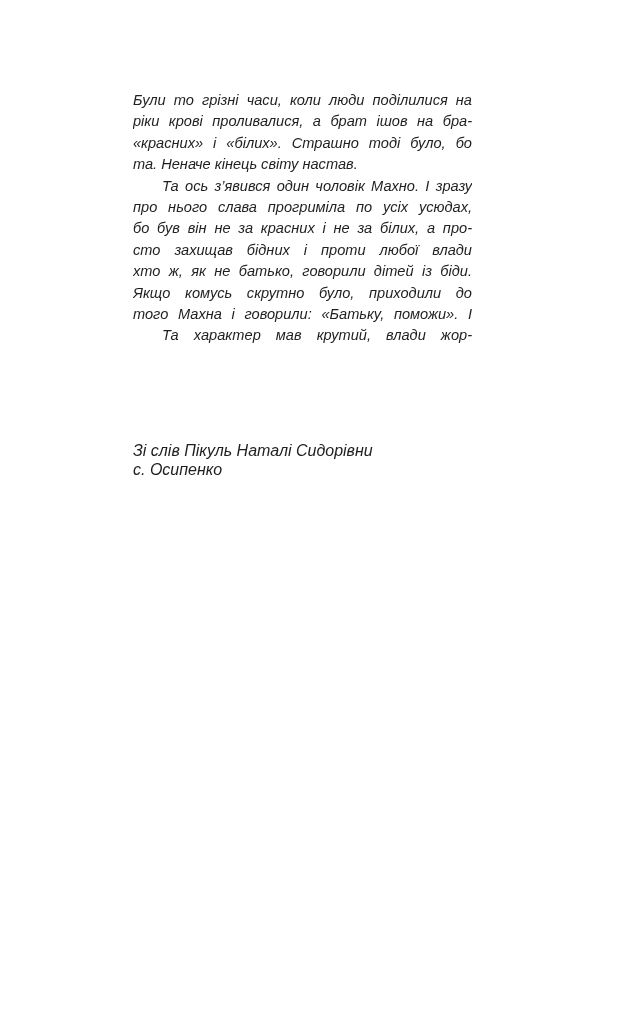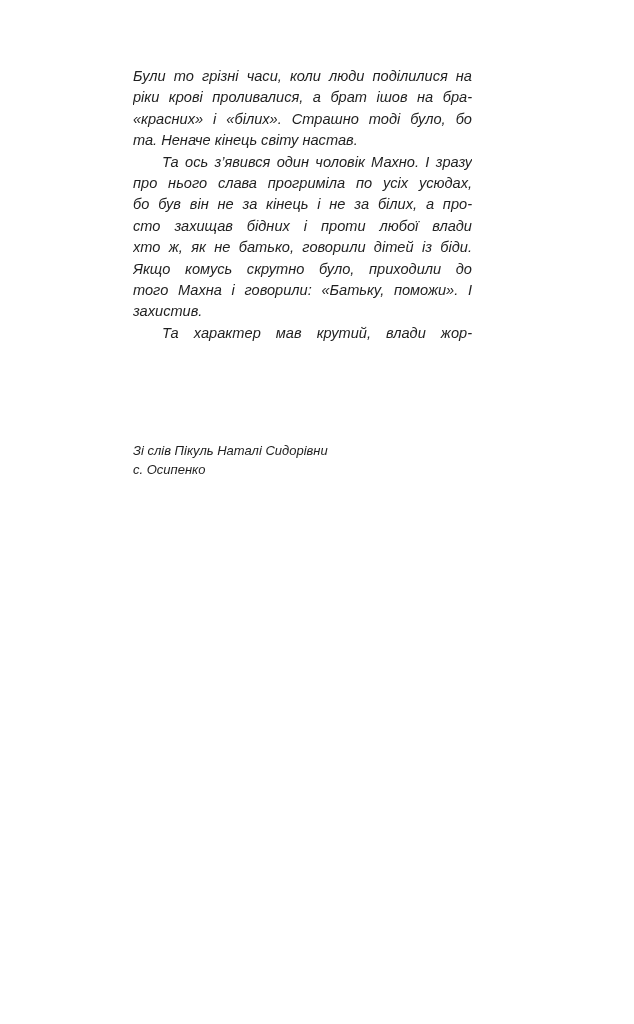--- a/index.html
+++ b/index.html
@@ -13,21 +13,21 @@
     height: 1024px;
     background: #ffffff;
     overflow: hidden;
     font-family: "Liberation Sans", sans-serif;
     font-style: italic;
     color: #1f1f1f;
   }
   .story {
     position: absolute;
     left: 133px;
-    top: 66px;
+    top: 90px;
     width: 339px;
   }
   .para {
     margin: 0;
     padding: 0;
   }
   .line {
     display: block;
     height: 21.4px;
     line-height: 21.4px;
@@ -44,21 +44,21 @@
     padding-left: 29px;
   }
   .attribution {
     position: absolute;
     left: 133px;
     top: 441px;
     width: 300px;
   }
   .attr-line {
     display: block;
-    font-size: 13px;
+    font-size: 16px;
     line-height: 19.4px;
     text-align: left;
   }
 </style>
 </head>
 <body>
 
 <div class="page">
 
   <div class="story">
@@ -66,26 +66,25 @@
     <p class="para">
       <span class="line j">Були то грізні часи, коли люди поділилися на</span>
       <span class="line j">ріки крові проливалися, а брат ішов на бра-</span>
       <span class="line j">«красних» і «білих». Страшно тоді було, бо</span>
       <span class="line last">та. Неначе кінець світу настав.</span>
     </p>
 
     <p class="para">
       <span class="line j ind">Та ось з’явився один чоловік Махно. І зразу</span>
       <span class="line j">про нього слава прогриміла по усіх усюдах,</span>
-      <span class="line j">бо був він не за кінець і не за білих, а про-</span>
+      <span class="line j">бо був він не за красних і не за білих, а про-</span>
       <span class="line j">сто захищав бідних і проти любої влади</span>
       <span class="line j">хто ж, як не батько, говорили дітей із біди.</span>
       <span class="line j">Якщо комусь скрутно було, приходили до</span>
       <span class="line j">того Махна і говорили: «Батьку, поможи». І</span>
-      <span class="line last">захистив.</span>
     </p>
 
     <p class="para">
       <span class="line j ind">Та характер мав крутий, влади жор-</span>
     </p>
 
   </div>
 
   <div class="attribution">
     <span class="attr-line">Зі слів Пікуль Наталі Сидорівни</span>

